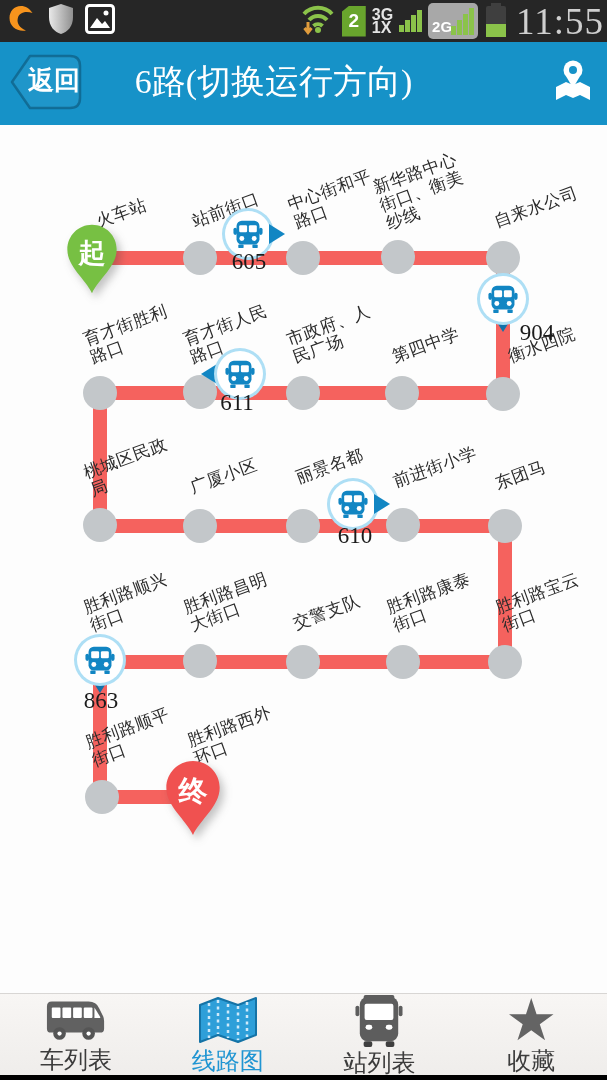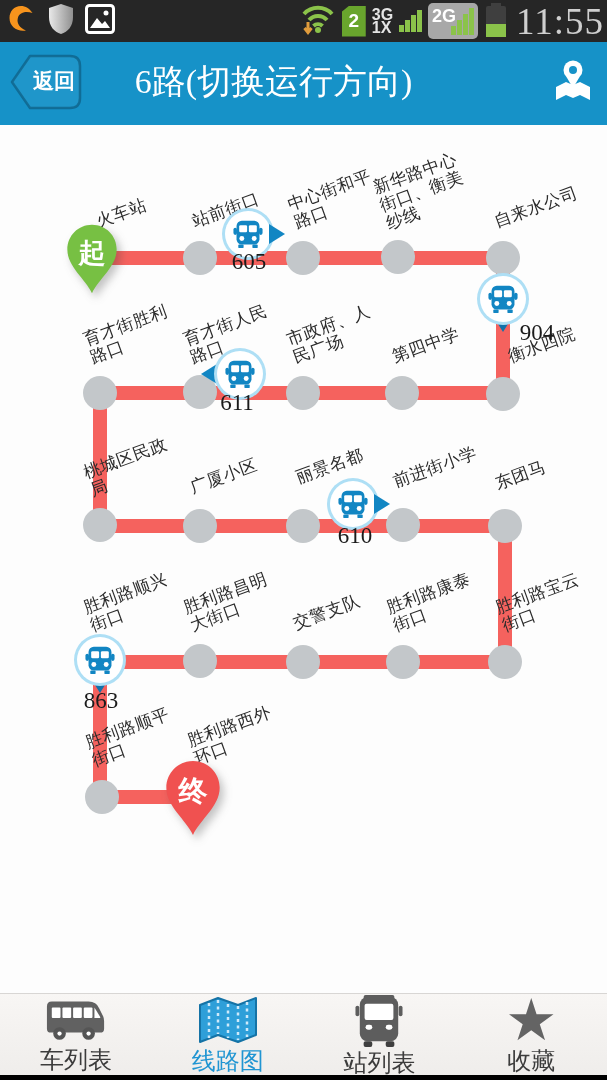--- a/index.html
+++ b/index.html
@@ -9,32 +9,32 @@
   .status-bar{position:absolute;left:0;top:0;width:607px;height:42px;background:#262626;
               display:flex;align-items:center;justify-content:space-between;}
   .sb-left{display:flex;align-items:center;gap:11px;padding-left:5px;}
   .sb-right{display:flex;align-items:center;gap:6px;padding-right:3px;}
   .netstack{display:flex;flex-direction:column;line-height:13px;font-size:16px;font-weight:bold;color:#e4e4e4;}
   .bars{display:flex;align-items:flex-end;gap:1px;}
   .bars i{display:block;width:5px;background:#8bc34a;}
   .sim{width:24px;height:31px;background:#69a52d;clip-path:polygon(32% 0,100% 0,100% 100%,0 100%,0 20%);
        display:flex;align-items:center;justify-content:center;color:#fff;font-weight:bold;font-size:19px;}
   .box2g{width:50px;height:36px;background:#a8a8a8;border-radius:5px;position:relative;}
-  .box2g .g2{position:absolute;left:4px;bottom:12px;color:#fff;font-weight:bold;font-size:18px;}
+  .box2g .g2{position:absolute;left:4px;bottom:4px;color:#fff;font-weight:bold;font-size:15px;}
   .box2g .bars{position:absolute;right:4px;bottom:4px;}
   .batt{width:20px;height:31px;background:#3f3f3f;border-radius:2px;position:relative;margin-left:2px;}
   .batt:before{content:"";position:absolute;top:-3px;left:5px;width:10px;height:3px;background:#3f3f3f;}
   .batt:after{content:"";position:absolute;bottom:0;left:0;width:100%;height:13px;background:#8bc34a;}
   .time{font-family:"Liberation Serif",serif;font-size:37px;color:#cfcfcf;letter-spacing:1px;margin-left:4px;}
   
   .header{position:absolute;left:0;top:42px;width:607px;height:83px;background:#1692c8;}
   .back-btn{position:absolute;left:8px;top:10px;width:76px;height:60px;cursor:pointer;}
   .back-btn svg{position:absolute;left:0;top:0;}
   .back-btn span{position:absolute;left:20px;top:0;width:52px;height:60px;line-height:58px;text-align:center;
-                 color:#fff;font-weight:bold;font-size:21px;font-family:"Liberation Serif",serif;}
+                 color:#fff;font-weight:bold;font-size:26px;font-family:"Liberation Serif",serif;}
   .title{position:absolute;left:80px;right:140px;top:0;height:83px;line-height:80px;text-align:center;
          color:#fff;font-size:34px;font-family:"Liberation Serif",serif;white-space:nowrap;}
   .locate{position:absolute;right:14px;top:16px;}
   
   .line{position:absolute;background:#f5625e;}
   .line.h{height:14px;}
   .line.v{width:14px;}
   .circle{position:absolute;width:34px;height:34px;border-radius:50%;background:#c3c7ca;z-index:3;}
   .st-label{position:absolute;z-index:4;font-family:"Liberation Serif",serif;font-size:17px;line-height:19px;
             color:#2b2b2b;white-space:pre-line;transform:rotate(-20deg);transform-origin:0 100%;letter-spacing:.5px;}

